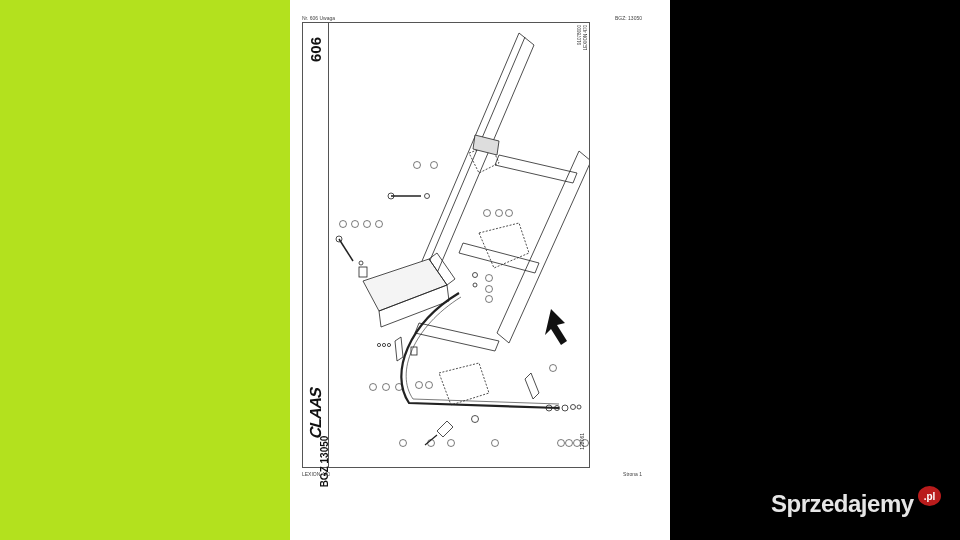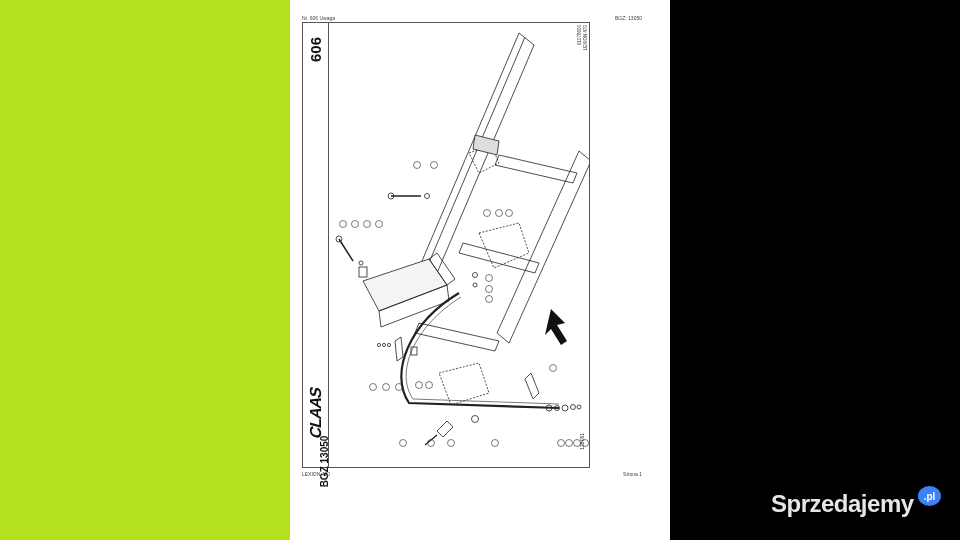--- a/index.html
+++ b/index.html
@@ -21,21 +21,21 @@
     .brand span { transform:rotate(-90deg) skewX(-15deg); font-weight:900; font-size:16px; color:#111; letter-spacing:-1px; white-space:nowrap; }
     .bgz { position:absolute; left:12px; top:408px; width:20px; height:60px; display:flex; align-items:center; justify-content:center; }
     .bgz span { transform:rotate(-90deg); font-weight:bold; font-size:10px; color:#111; white-space:nowrap; }
     .id-col { position:absolute; left:274px; top:2px; width:14px; height:40px; }
     .id-col span { position:absolute; left:0; top:0; writing-mode:vertical-rl; transform:rotate(180deg); font-size:4.5px; color:#333; white-space:nowrap; }
     .id-col .line2 { left:6px; }
     .drawing-id { position:absolute; left:276px; top:410px; }
     .drawing-id span { writing-mode:vertical-rl; transform:rotate(180deg); font-size:5px; color:#333; display:block; }
     .drawing { position:absolute; left:26px; top:0; width:260px; height:446px; }
     .wm { position:absolute; left:771px; top:490px; font-weight:bold; font-size:24px; color:#e6e6e6; letter-spacing:-0.5px; }
-    .wm-badge { position:absolute; left:918px; top:486px; width:23px; height:20px; border-radius:50%; background:#3b82f6; color:#fff; font-size:10px; font-weight:bold; display:flex; align-items:center; justify-content:center; }
+    .wm-badge { position:absolute; left:918px; top:486px; width:23px; height:20px; border-radius:50%; background:#b91c1c; color:#fff; font-size:10px; font-weight:bold; display:flex; align-items:center; justify-content:center; }
   </style>
 </head>
 <body>
 
 <div class="left-panel"></div>
 <div class="right-panel"></div>
 
 <div class="page">
   <div class="hdr hdr-left">Nr. 606   Uwaga</div>
   <div class="hdr hdr-right">BGZ: 13050</div>

